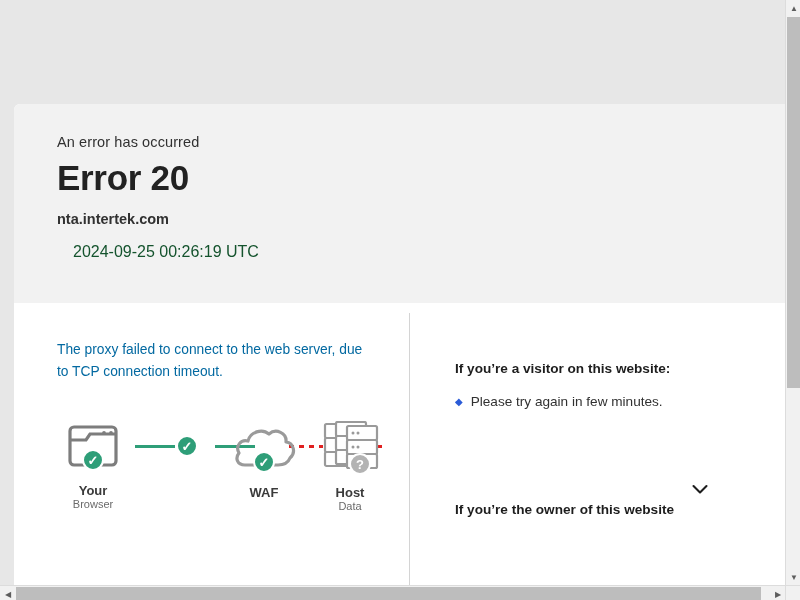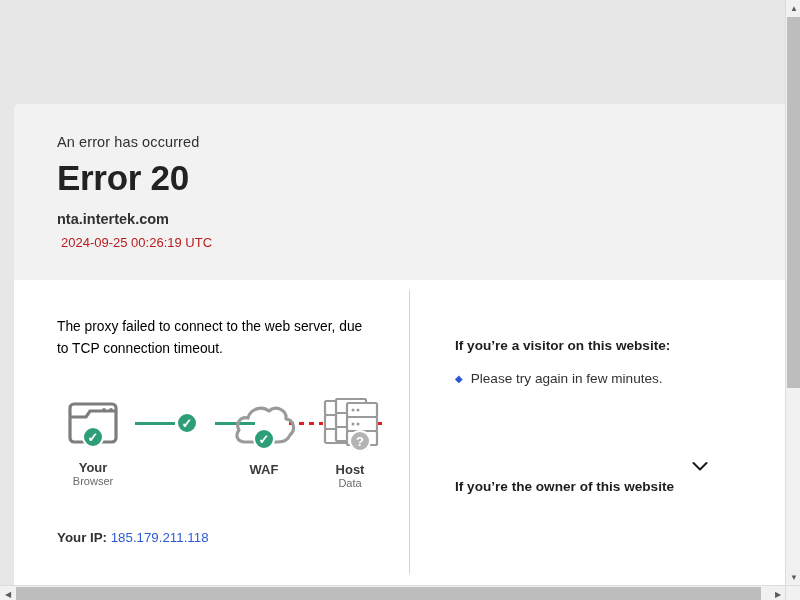--- a/index.html
+++ b/index.html
@@ -46,23 +46,23 @@
     margin: 0 0 14px 0;
     line-height: 1.05;
   }
   .err-host {
     font-size: 14.5px;
     color: #313131;
     font-weight: 600;
     margin: 0 0 8px 0;
   }
   .err-time {
-    font-size: 13px;
-    color: #b91c1c;
-    margin: 4px;
+    font-size: 16px;
+    color: #14532d;
+    margin: 16px;
   }
 
   
   #card-body {
     position: relative;
     display: flex;
     padding: 36px 0 0 0;
     min-height: 330px;
   }
   #col-left  { width: 396px; padding-left: 43px; }
@@ -76,21 +76,21 @@
 
   h2.section-title {
     font-size: 18.5px;
     font-weight: bold;
     color: #1d1d1d;
     margin: 0 0 23px 0;
     letter-spacing: -.2px;
   }
   p.section-body {
     font-size: 13.8px;
-    color: #000000;
+    color: #0369a1;
     line-height: 1.62;
     margin: 0;
     max-width: 306px;
   }
 
   
   #diagram {
     position: relative;
     margin-top: 28px;
     width: 330px;
@@ -329,27 +329,20 @@
           </div>
           <div class="node-label" style="left:152px; top:74px;">
             <span class="lab-main">WAF</span>
           </div>
           <div class="node-label" style="left:238px; top:74px;">
             <span class="lab-main">Host</span>
             <span class="lab-sub">Data</span>
           </div>
         </div>
 
-        <div id="ip-block">
-          <div class="ip-row">
-            <span class="ip-label">Your IP:</span>
-            <a class="ip-val" href="#">185.179.211.118</a>
-          </div>
-
-        </div>
       </div>
 
       <div id="col-right">
 
         <p class="fix-subhead">If you’re a visitor on this website:</p>
 
         <ul class="fix-list">
           <li>
             <span class="bullet-diamond">◆</span>
             <span>Please try again in few minutes.</span>

